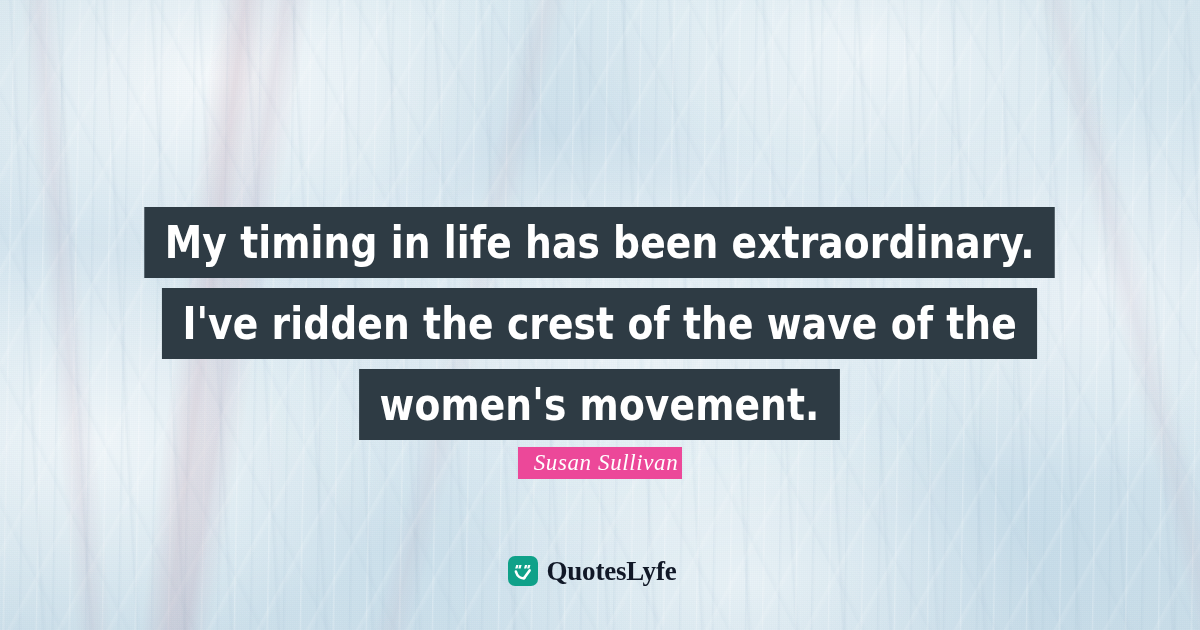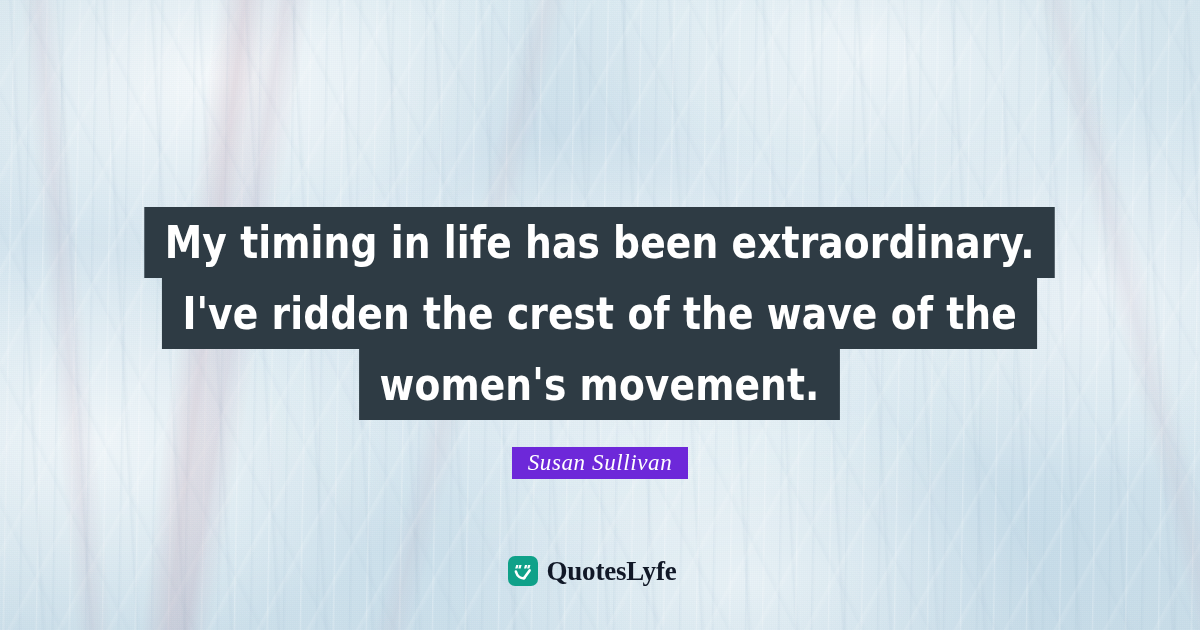--- a/index.html
+++ b/index.html
@@ -107,20 +107,21 @@
   }
 
   #quote-block {
     position: absolute;
     top: 207px;
     left: 0;
     right: 0;
     display: flex;
     flex-direction: column;
     align-items: center;
+    gap: 10px;
   }
 
   .quote-line {
     display: inline-block;
     background: #2e3b44;
     color: #ffffff;
     font-family: "Liberation Sans Narrow", "DejaVu Sans Condensed", "Liberation Sans", sans-serif;
     font-weight: 700;
     font-size: 45px;
     line-height: 71px;
@@ -134,27 +135,27 @@
 
   #author-badge {
     position: absolute;
     top: 447px;
     left: 0;
     right: 0;
     text-align: center;
   }
   #author-name {
     display: inline-block;
-    background: #6d28d9;
+    background: #ec4899;
     color: #ffffff;
     font-family: "Liberation Serif", "DejaVu Serif", serif;
     font-style: italic;
     font-size: 23px;
     line-height: 29px;
-    padding: 1px 16px 2px 16px;
+    padding: 1px 4px 2px 16px;
     letter-spacing: 0.6px;
     white-space: nowrap;
   }
 
   #brand-logo {
     position: absolute;
     top: 556px;
     left: 0;
     right: 16px;
     display: flex;

